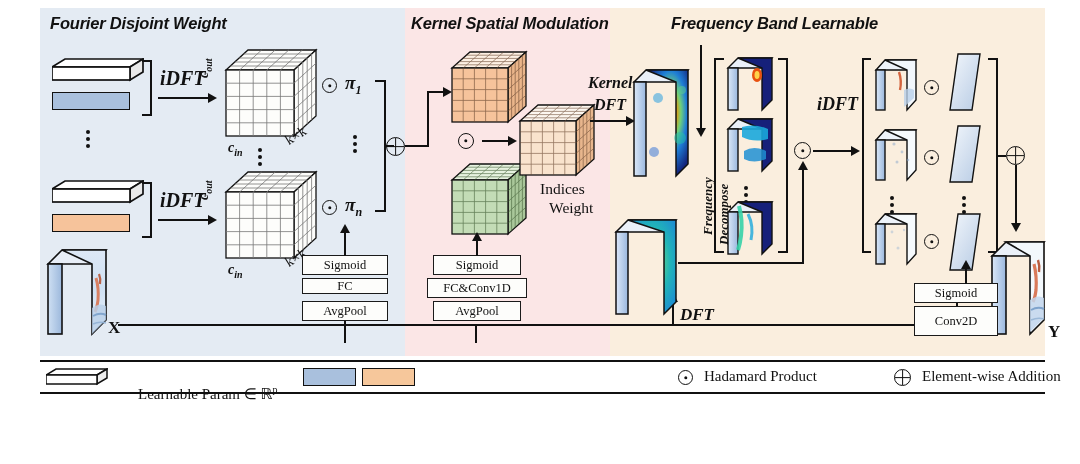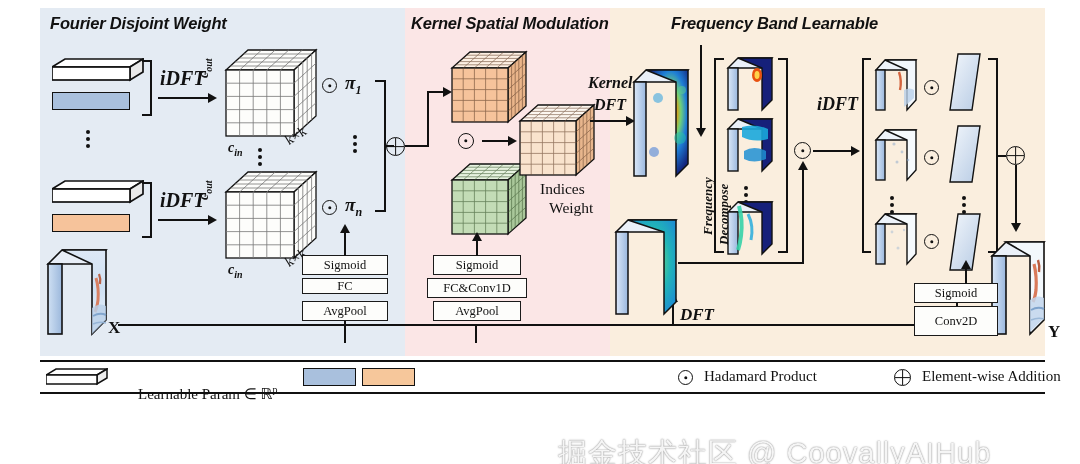--- a/index.html
+++ b/index.html
@@ -639,17 +639,14 @@
     <div class="lg-text" style="left:664px;top:8px;text-align:right;">Hadamard Product</div>
 
     <div class="op" style="left:854px;top:9px;width:17px;height:17px;">
       <span class="cv"></span>
         <span class="ch"></span>
     </div>
     <div class="lg-text" style="left:882px;top:8px;">Element-wise Addition</div>
   </div>
 
 
-  <div id="watermark">
-    <span class="l2">掘金技术社区 @ CoovallyAIHub</span>
-  </div>
 
 </div>
 
 </body></html>

